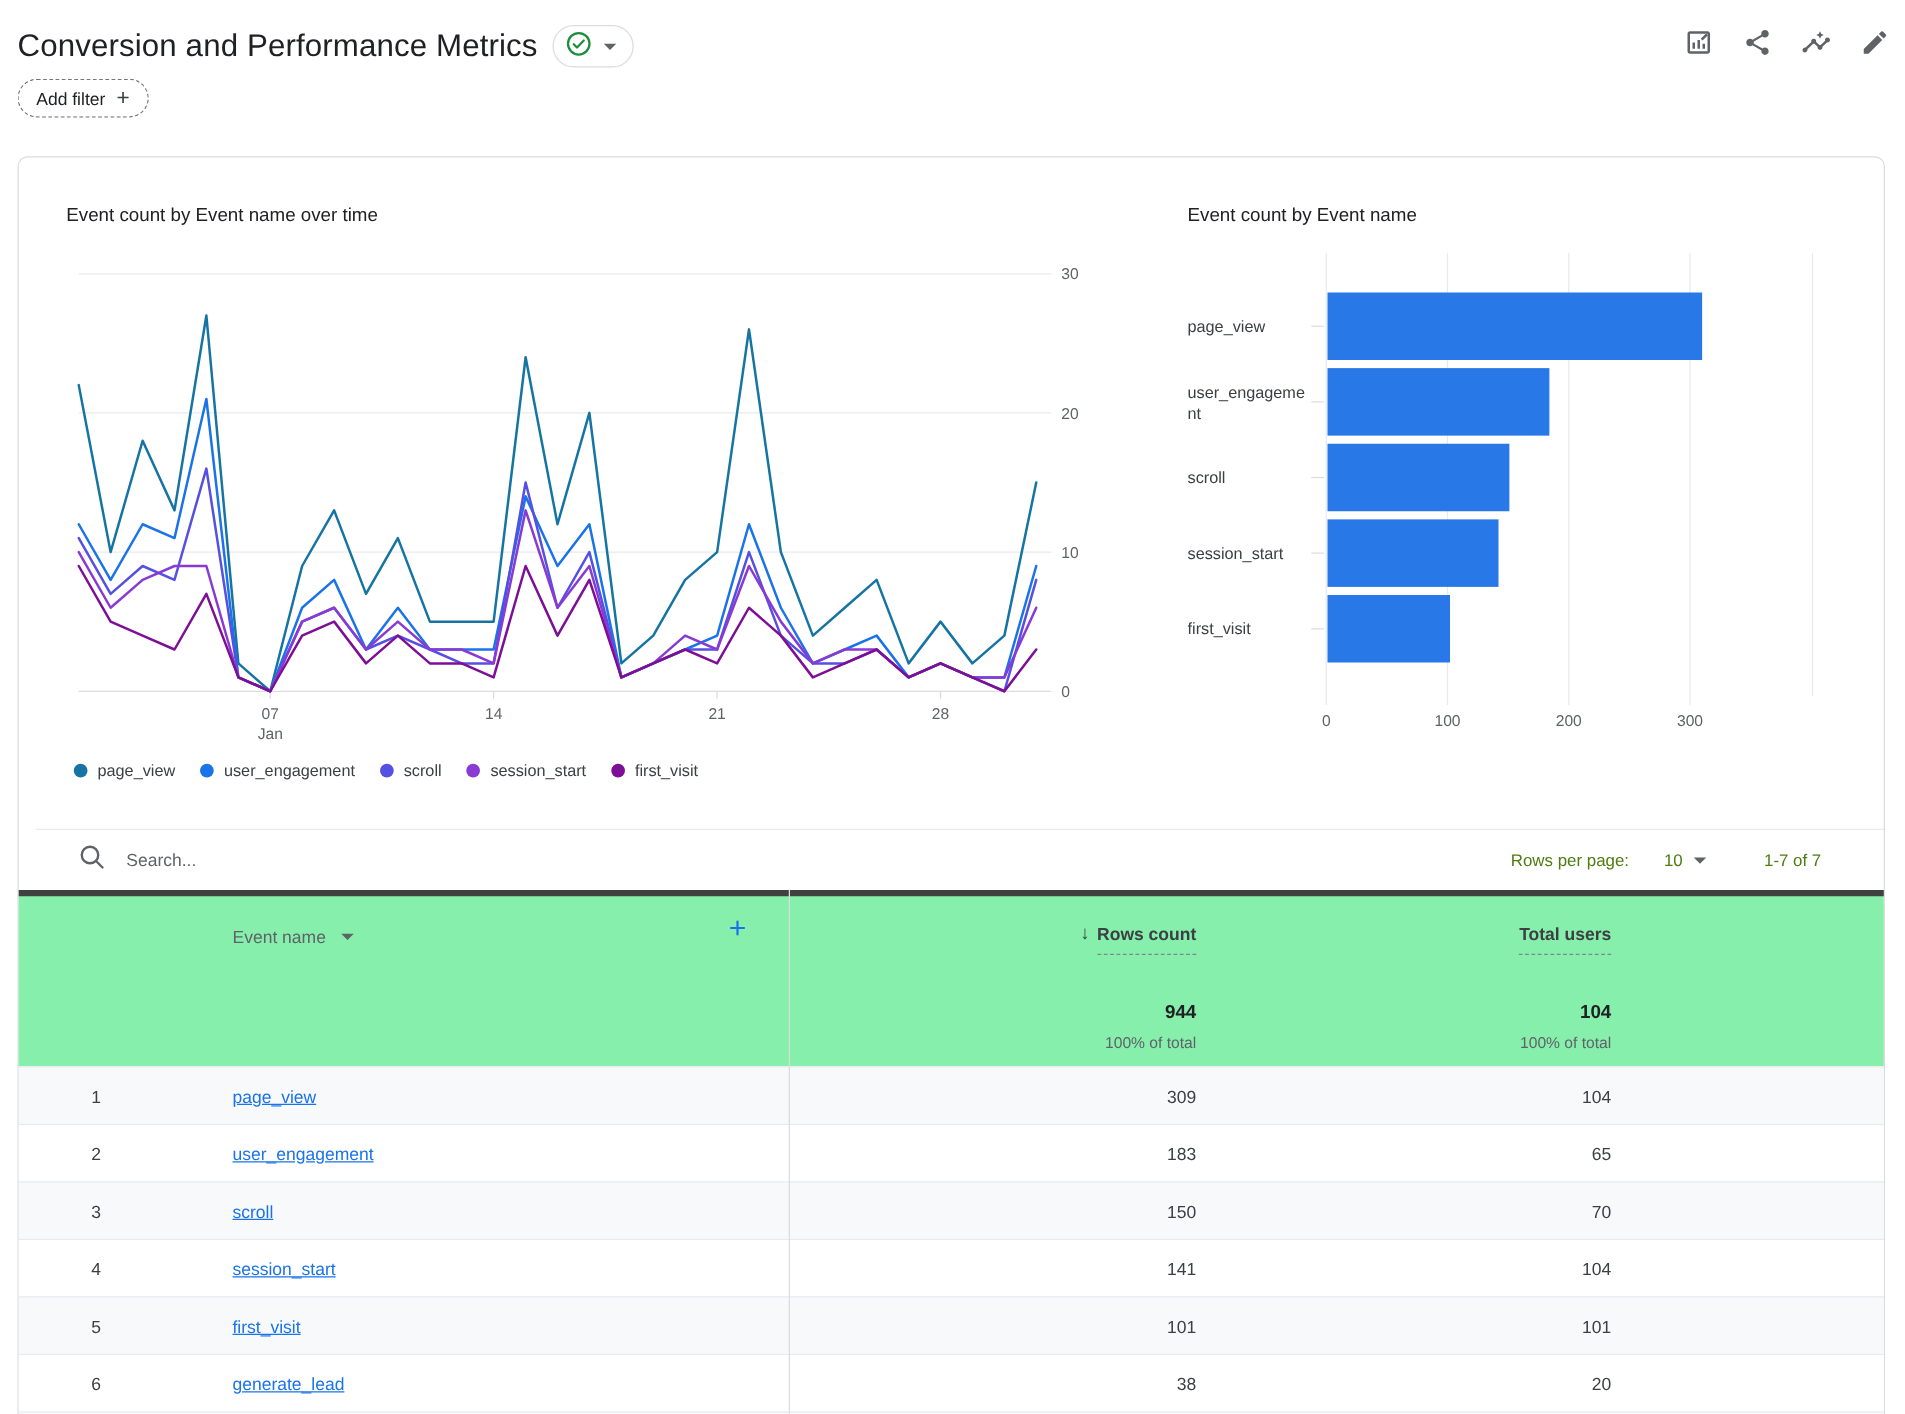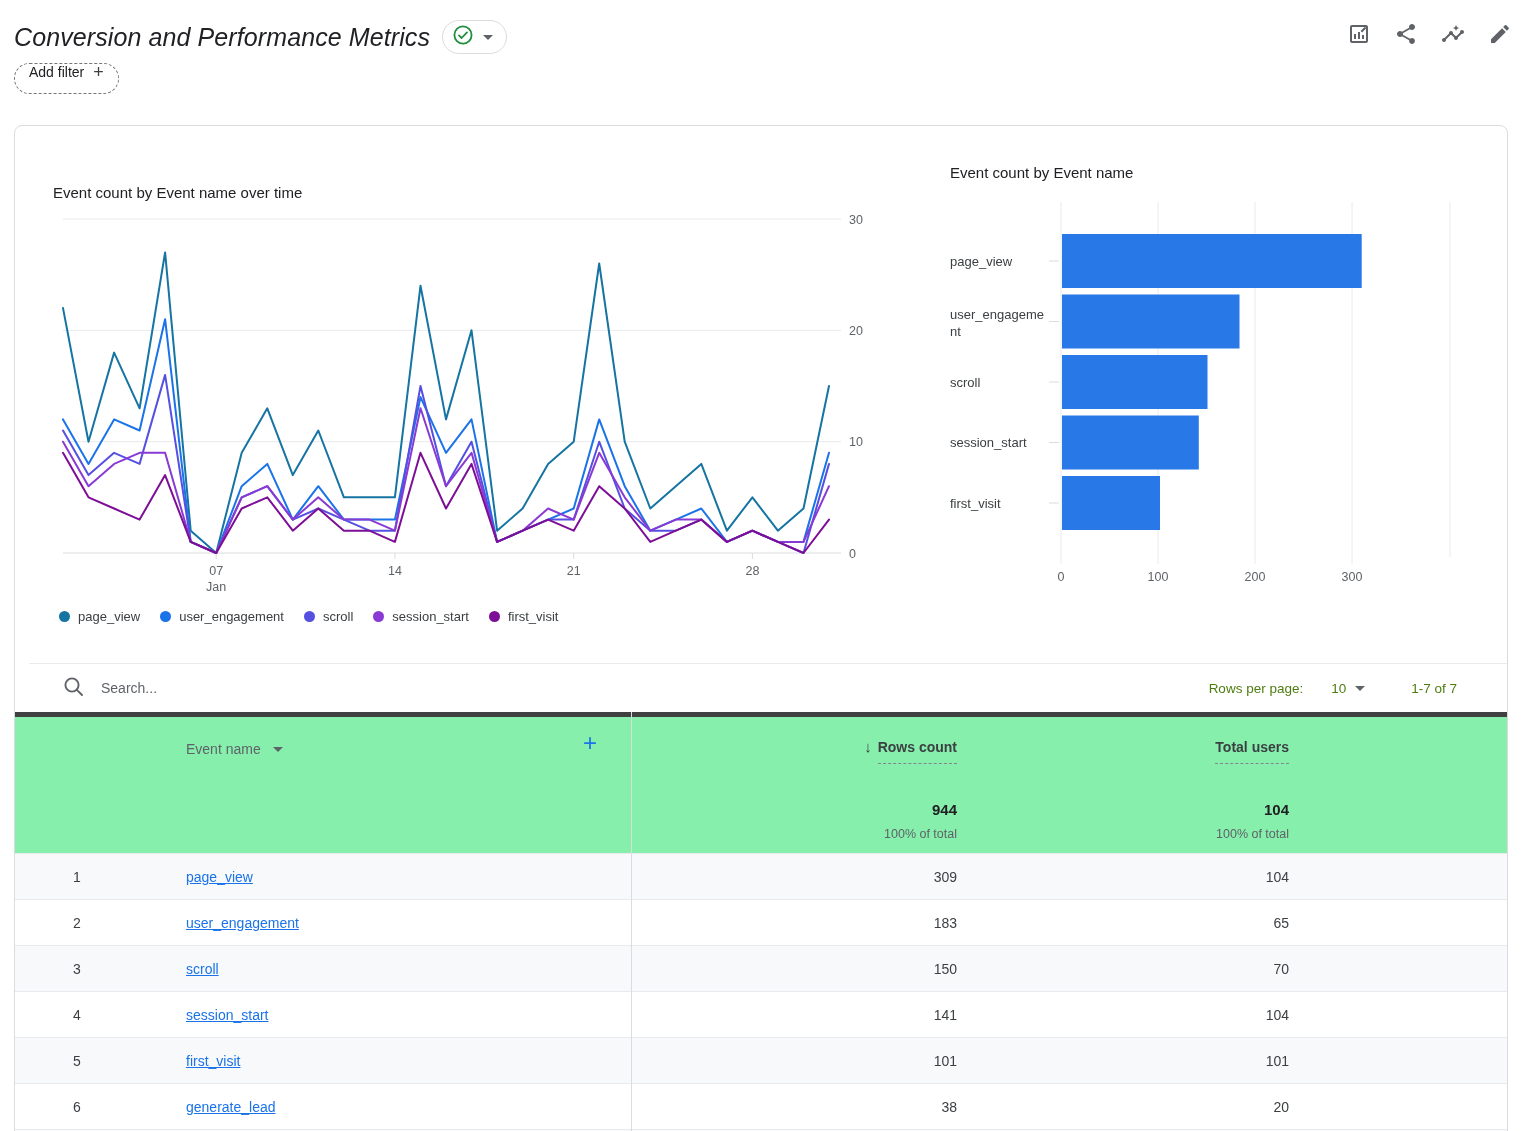--- a/index.html
+++ b/index.html
@@ -2,38 +2,38 @@
 <html><head>
 <meta charset="utf-8">
 <style>
   * { margin:0; padding:0; box-sizing:border-box; }
   html,body { width:1524px; height:1131px; overflow:hidden; background:#fff;
     font-family:"Liberation Sans", sans-serif; color:#202124; }
 
   
   .page-header { position:absolute; top:0; left:0; width:100%; height:125px; background:#fff; }
   .title-row { position:absolute; top:20px; left:14px; display:flex; align-items:center; gap:12px; }
-  .page-title { font-size:25px; font-weight:400; color:#202124; letter-spacing:.1px;font-style:italic; }
+  .page-title { font-size:25px; font-weight:400; color:#202124; letter-spacing:.1px; }
   .status-pill { display:inline-flex; align-items:center; gap:9px; height:34px; padding:0 13px 0 9px;
     border:1px solid #dadce0; border-radius:17px; background:#fff; cursor:pointer; }
   .caret { width:0; height:0; border-left:5px solid transparent; border-right:5px solid transparent;
     border-top:5px solid #5f6368; }
   .toolbar { position:absolute; top:22px; right:12px; display:flex; align-items:center; gap:23px; }
   .icon-btn { width:24px; height:24px; cursor:pointer; }
   .icon-btn svg { display:block; }
-  .chip { position:absolute; top:63px; left:14px; display:inline-flex; gap:9px;
+  .chip { position:absolute; top:63px; left:14px; display:inline-flex; align-items:center; gap:9px;
     height:31px; padding:0 14px; border:1px dashed #747775; border-radius:16px; cursor:pointer; }
   .chip-label { font-size:14px; color:#202124; }
   .chip-plus { font-size:18px; color:#3c4043; line-height:1; margin-top:-1px; }
 
   
   .card { position:absolute; top:125px; left:14px; width:1494px; height:1020px;
     border:1px solid #dadce0; border-radius:8px; background:#fff; }
   .chart-title { position:absolute; top:38px; font-size:15px; color:#202124; }
-  #line-title { left:38px;margin-top:20px; }
+  #line-title { left:38px; }
   #bar-title  { left:935px; }
   #line-svg { position:absolute; left:38px;  top:76px; }
   #bar-svg  { position:absolute; left:935px; top:76px; }
   svg text { font-family:"Liberation Sans", sans-serif; }
 
   .legend { position:absolute; left:44px; top:483px; display:flex; align-items:center; gap:20px; }
   .legend-item { display:flex; align-items:center; gap:8px; cursor:pointer; }
   .legend-dot { width:11px; height:11px; border-radius:50%; }
   .legend-label { font-size:13px; color:#3c4043; }
 

